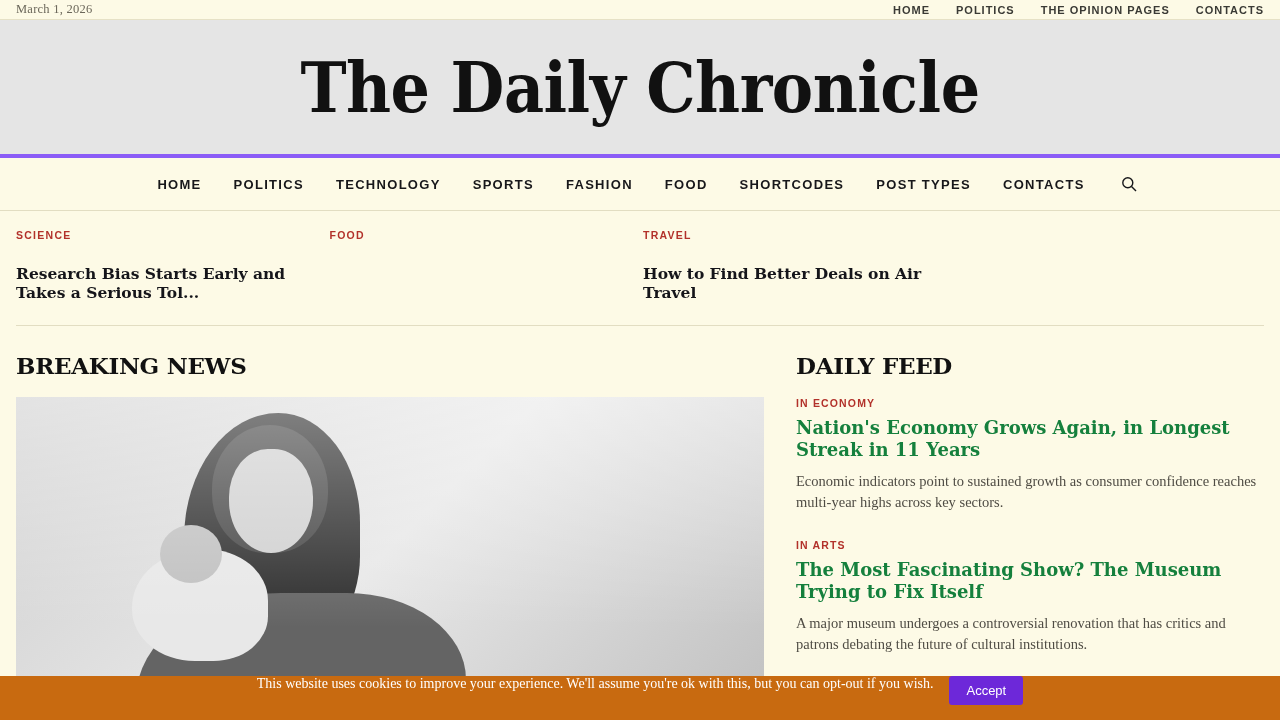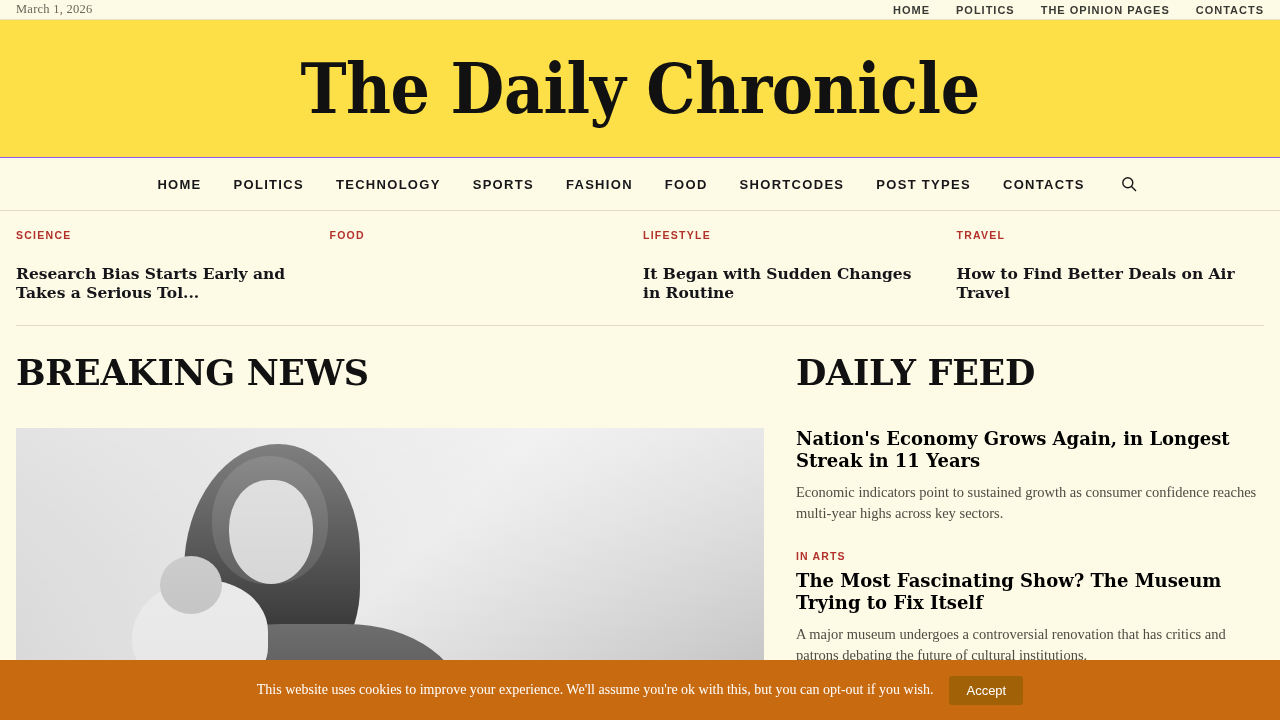--- a/index.html
+++ b/index.html
@@ -41,22 +41,22 @@
     color: #3a3a35;
     text-decoration: none;
   }
 
   
   .masthead {
     height: 138px;
     display: flex;
     align-items: center;
     justify-content: center;
-    border-bottom: 1px solid #8b5cf6;
-    background: #fde047;
+    border-bottom: 4px solid #8b5cf6;
+    background: #e5e5e5;
   }
   .masthead-title {
     font-family: "DejaVu Serif", serif;
     font-weight: 700;
     font-size: 62px;
     letter-spacing: -0.5px;
     color: #111;
     white-space: nowrap;
     transform: scaleY(1.12);
   }
@@ -120,24 +120,24 @@
   
   .body-grid {
     display: grid;
     grid-template-columns: 748px 1fr;
     gap: 32px;
     padding: 26px 16px 0 16px;
   }
   .section-heading {
     font-family: "DejaVu Serif", serif;
     font-weight: 700;
-    font-size: 35px;
+    font-size: 23px;
     letter-spacing: -0.3px;
     color: #111;
-    margin-bottom: 35px;
+    margin-bottom: 18px;
   }
   .hero-photo {
     width: 748px;
     height: 420px;
     background: linear-gradient(135deg, #cfcfcb 0%, #e8e8e4 45%, #b9b9b4 100%);
     position: relative;
     overflow: hidden;
     filter: grayscale(1);
   }
   .hero-photo .fig-head {
@@ -204,52 +204,52 @@
     font-weight: 700;
     letter-spacing: 0.11em;
     color: #b2312a;
     margin-bottom: 8px;
   }
   .feed-title {
     font-family: "DejaVu Serif", serif;
     font-size: 18px;
     font-weight: 700;
     line-height: 1.25;
-    color: #000000;
+    color: #15803d;
     margin-bottom: 9px;
   }
   .feed-excerpt {
     font-family: "Liberation Serif", serif;
     font-size: 14.5px;
     line-height: 1.45;
     color: #4f4c44;
   }
 
   
   .cookiebar {
     position: absolute;
     left: 0; right: 0; bottom: 0;
-    height: 60px;
+    height: 44px;
     background: #c86a10;
     display: flex;
-    align-items: center;
+    align-items: flex-start;
     justify-content: center;
     gap: 16px;
     padding: 0 16px;
   }
   .cookie-text {
     font-family: "Liberation Serif", serif;
     font-size: 14px;
     color: #fff;
   }
   .cookie-accept {
     font-family: "Liberation Sans", sans-serif;
     font-size: 13px;
     color: #fff;
-    background: #a16207;
+    background: #6d28d9;
     border: none;
     border-radius: 3px;
     padding: 7px 17px;
     cursor: pointer;
   }
   .page { position: relative; width: 1280px; height: 720px; overflow: hidden; }
 </style>
 </head>
 <body>
 
@@ -289,24 +289,20 @@
 
   <div class="catstrip">
     <div class="catcard">
       <div class="catlabel">SCIENCE</div>
       <div class="cattitle">Research Bias Starts Early and Takes a Serious Tol...</div>
     </div>
     <div class="catcard">
       <div class="catlabel">FOOD</div>
     </div>
     <div class="catcard">
-      <div class="catlabel">LIFESTYLE</div>
-      <div class="cattitle">It Began with Sudden Changes in Routine</div>
-    </div>
-    <div class="catcard">
       <div class="catlabel">TRAVEL</div>
       <div class="cattitle">How to Find Better Deals on Air Travel</div>
     </div>
   </div>
   <div class="strip-divider"></div>
 
   <div class="body-grid">
 
     <div>
       <div class="section-heading">BREAKING NEWS</div>
@@ -319,20 +315,21 @@
         <div class="fig-baby-head"></div>
         <div class="fig-chair"></div>
         <div class="fig-wall"></div>
       </div>
     </div>
 
     <div>
       <div class="section-heading">DAILY FEED</div>
 
       <div class="feed-item">
+        <div class="feed-kicker">IN ECONOMY</div>
         <div class="feed-title">Nation's Economy Grows Again, in Longest Streak in 11 Years</div>
         <div class="feed-excerpt">Economic indicators point to sustained growth as consumer confidence reaches multi-year highs across key sectors.</div>
       </div>
 
       <div class="feed-item">
         <div class="feed-kicker">IN ARTS</div>
         <div class="feed-title">The Most Fascinating Show? The Museum Trying to Fix Itself</div>
         <div class="feed-excerpt">A major museum undergoes a controversial renovation that has critics and patrons debating the future of cultural institutions.</div>
       </div>
     </div>

